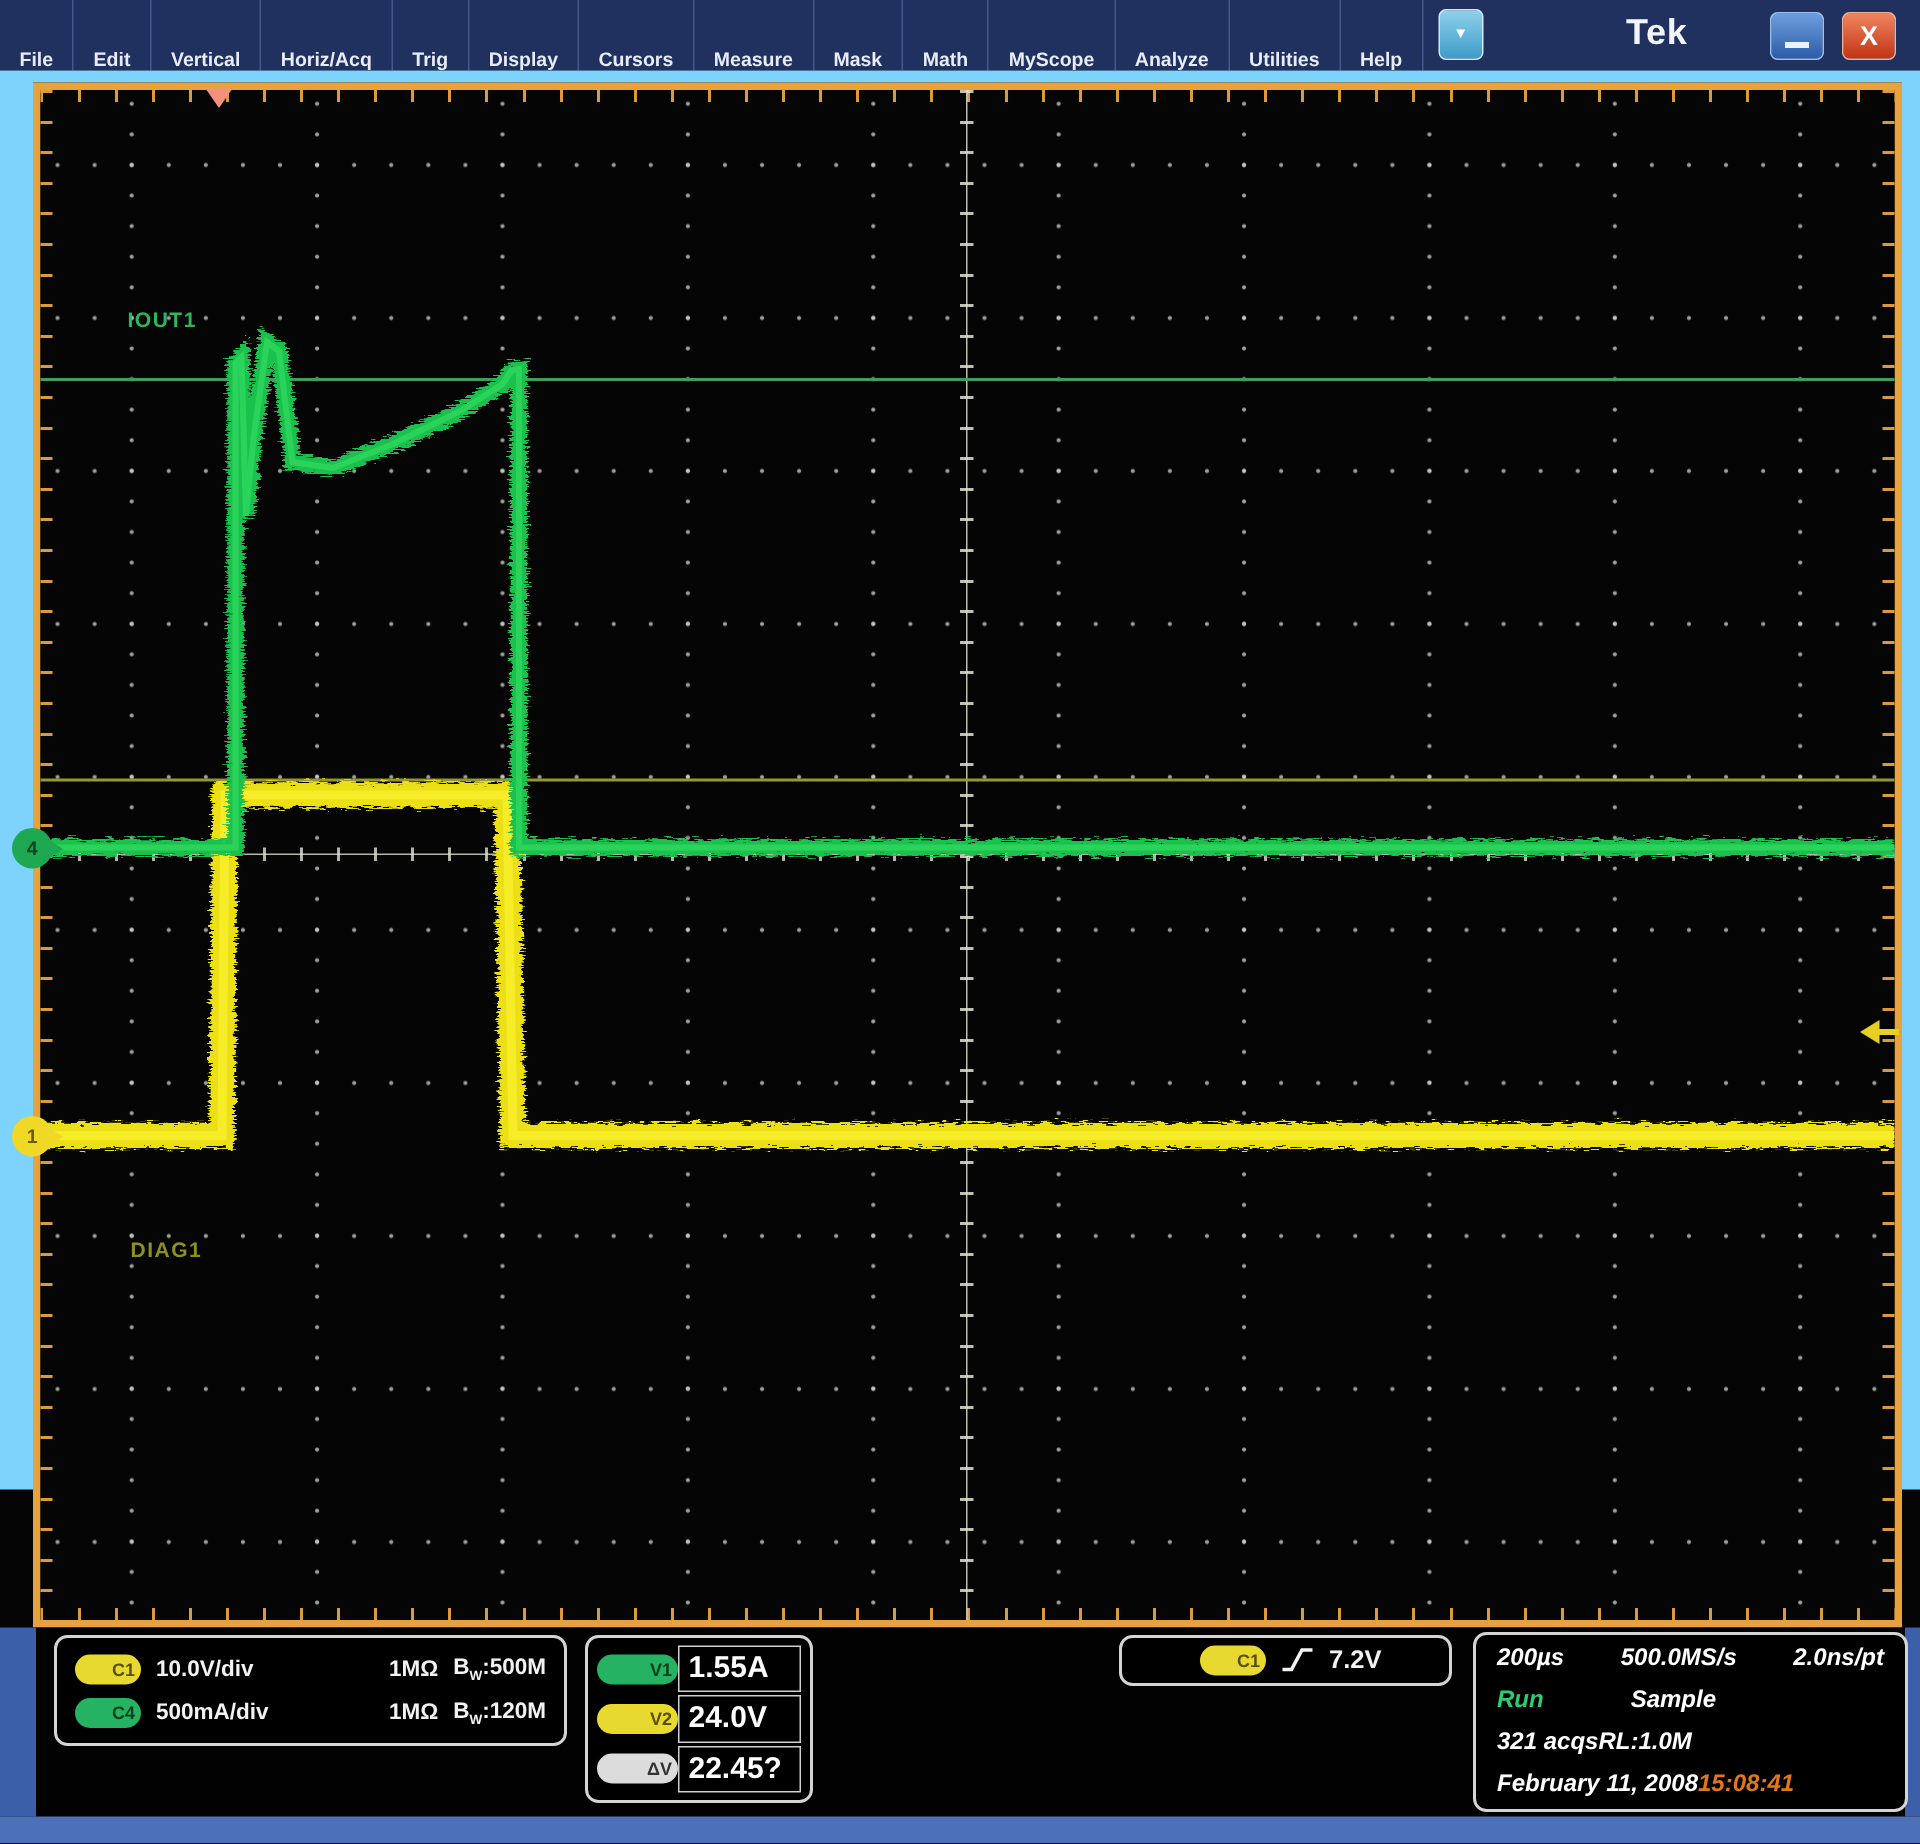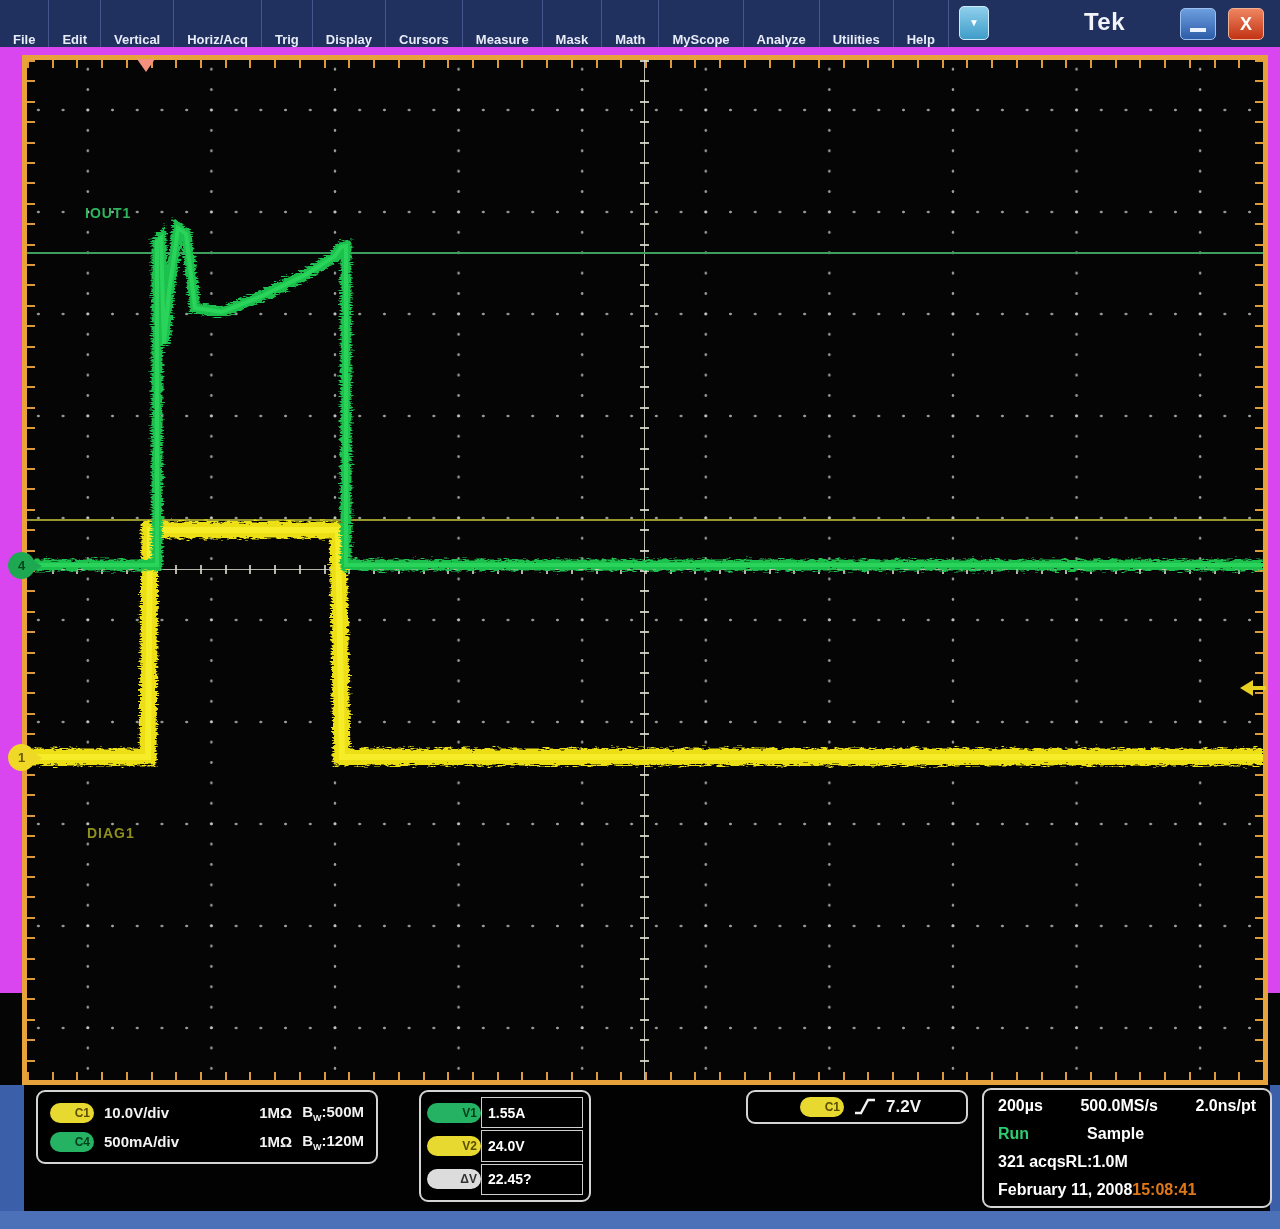--- a/index.html
+++ b/index.html
@@ -18,21 +18,21 @@
   .brand { position:absolute; right:155px; top:8px; font-size:24px; font-weight:bold;
     color:#f2f4fa; letter-spacing:0.5px; }
   .win-btn { position:absolute; top:8px; width:36px; height:32px; border-radius:5px;
     text-align:center; font-weight:bold; color:#fff; }
   .btn-min { right:64px; background:linear-gradient(#6d9ede,#2d5ca8); border:1px solid #9cc0ee; }
   .btn-min .bar { position:absolute; left:9px; right:9px; bottom:7px; height:4px; background:#eaf2ff; }
   .btn-close { right:16px; background:linear-gradient(#ef8560,#c23314); border:1px solid #f0b094;
     font-size:18px; line-height:30px; }
 
   
-  .display-wrap { position:absolute; left:0; top:47px; width:1280px; height:946px; background:#d946ef; }
+  .display-wrap { position:absolute; left:0; top:47px; width:1280px; height:946px; background:#7dd3fc; }
   .screen-frame { position:absolute; left:22px; top:8px; width:1246px; height:1030px;
     border:5px solid #e8a23c; background:#050505; }
   .screen { position:absolute; left:0; top:0; width:1236px; height:1020px; overflow:visible;
     background-color:#050505;
     background-image:
       radial-gradient(circle, rgba(205,215,205,.75) 1px, transparent 1.7px),
       radial-gradient(circle, rgba(205,215,205,.75) 1px, transparent 1.7px);
     background-size:123.6px 20.4px, 24.72px 102px;
     background-position:-1px -1px, -1px -1px; }
   .ticks-top, .ticks-bottom { position:absolute; left:0; width:1236px; height:8px;
@@ -86,30 +86,30 @@
   .ch-row { display:flex; align-items:center; gap:10px; }
   .pill { min-width:44px; height:20px; border-radius:10px; font-size:12px; font-weight:bold;
     text-align:right; line-height:20px; padding:0 4px; }
   .pill-yellow { background:#e8d930; color:#5c4e00; }
   .pill-green  { background:#25b263; color:#03401c; }
   .pill-white  { background:#dcdcdc; color:#333; }
   .ro-text { font-size:15px; font-weight:bold; color:#f2f2f2; }
   .ch-row .grow { flex:1; }
   .bw sub { font-size:9px; }
 
-  .cur-box { left:390px; top:5px; width:172px; height:112px; padding:5px 6px;
-    display:grid; grid-template-columns:54px 1fr; grid-auto-rows:1fr; align-items:center; row-gap:2px;margin-left:29px; }
+  .cur-box { left:390px; top:5px; width:152px; height:112px; padding:5px 6px;
+    display:grid; grid-template-columns:54px 1fr; grid-auto-rows:1fr; align-items:center; row-gap:2px; }
   .cur-val { border:1px solid #cfcfcf; height:100%; display:flex; align-items:center;
-    padding:0 6px; font-size:14px; font-weight:bold; }
+    padding:0 6px; font-size:20px; font-weight:bold; }
 
   .trig-box { left:746px; top:5px; width:222px; height:34px; display:flex; align-items:center;
     gap:10px; padding-left:52px; }
 
   .acq-box { left:982px; top:3px; width:290px; height:120px; padding:7px 14px;
-    display:flex; flex-direction:column; justify-content:space-between; font-size:16px; font-weight:bold; }
+    display:flex; flex-direction:column; justify-content:space-between; font-size:16px; font-weight:bold;font-style:italic; }
   .acq-row { display:flex; align-items:center; }
   .acq-r1 { justify-content:space-between; }
   .acq-r2 .mode { margin-left:58px; }
   .acq-r3, .acq-r4 { }
   .txt-green { color:#2ecc71; }
   .txt-orange { color:#e07818; }
 </style>
 </head>
 <body>
 

